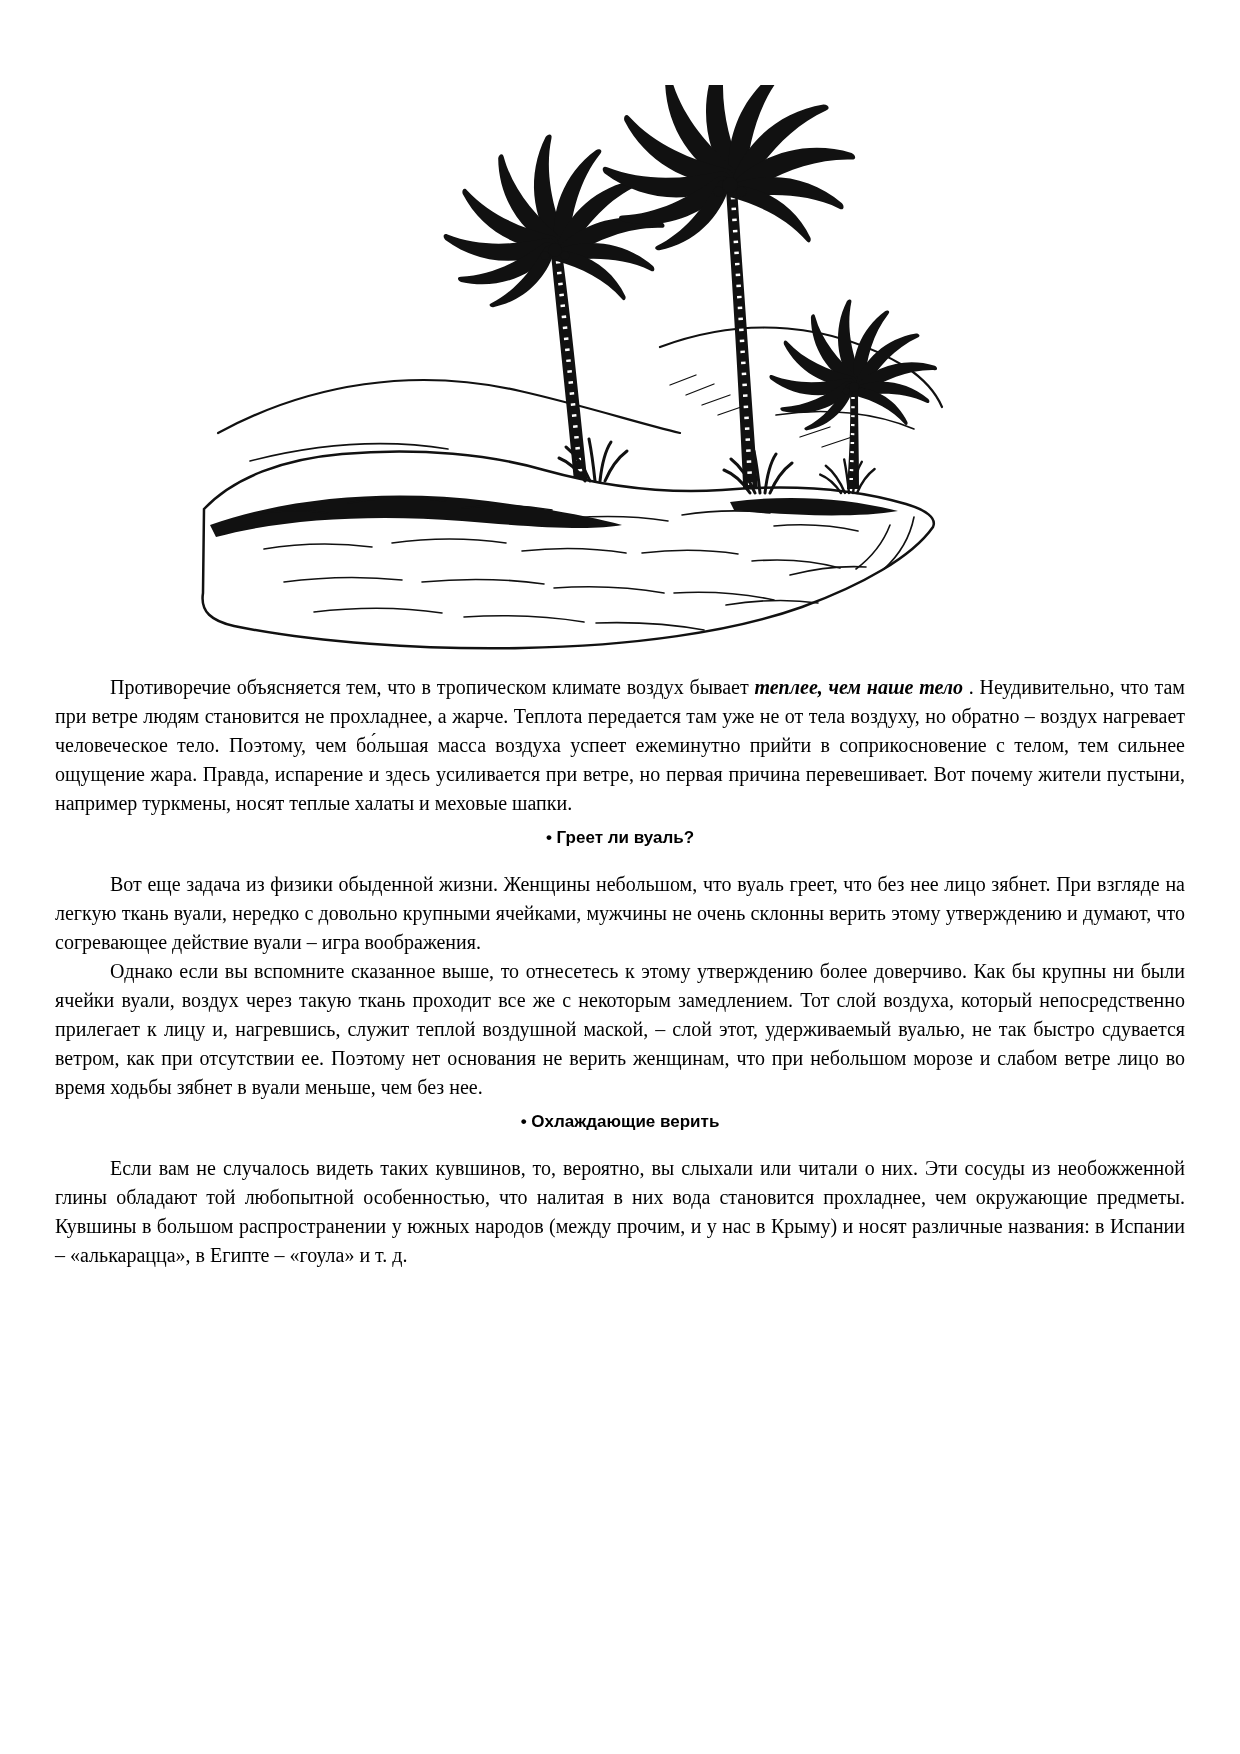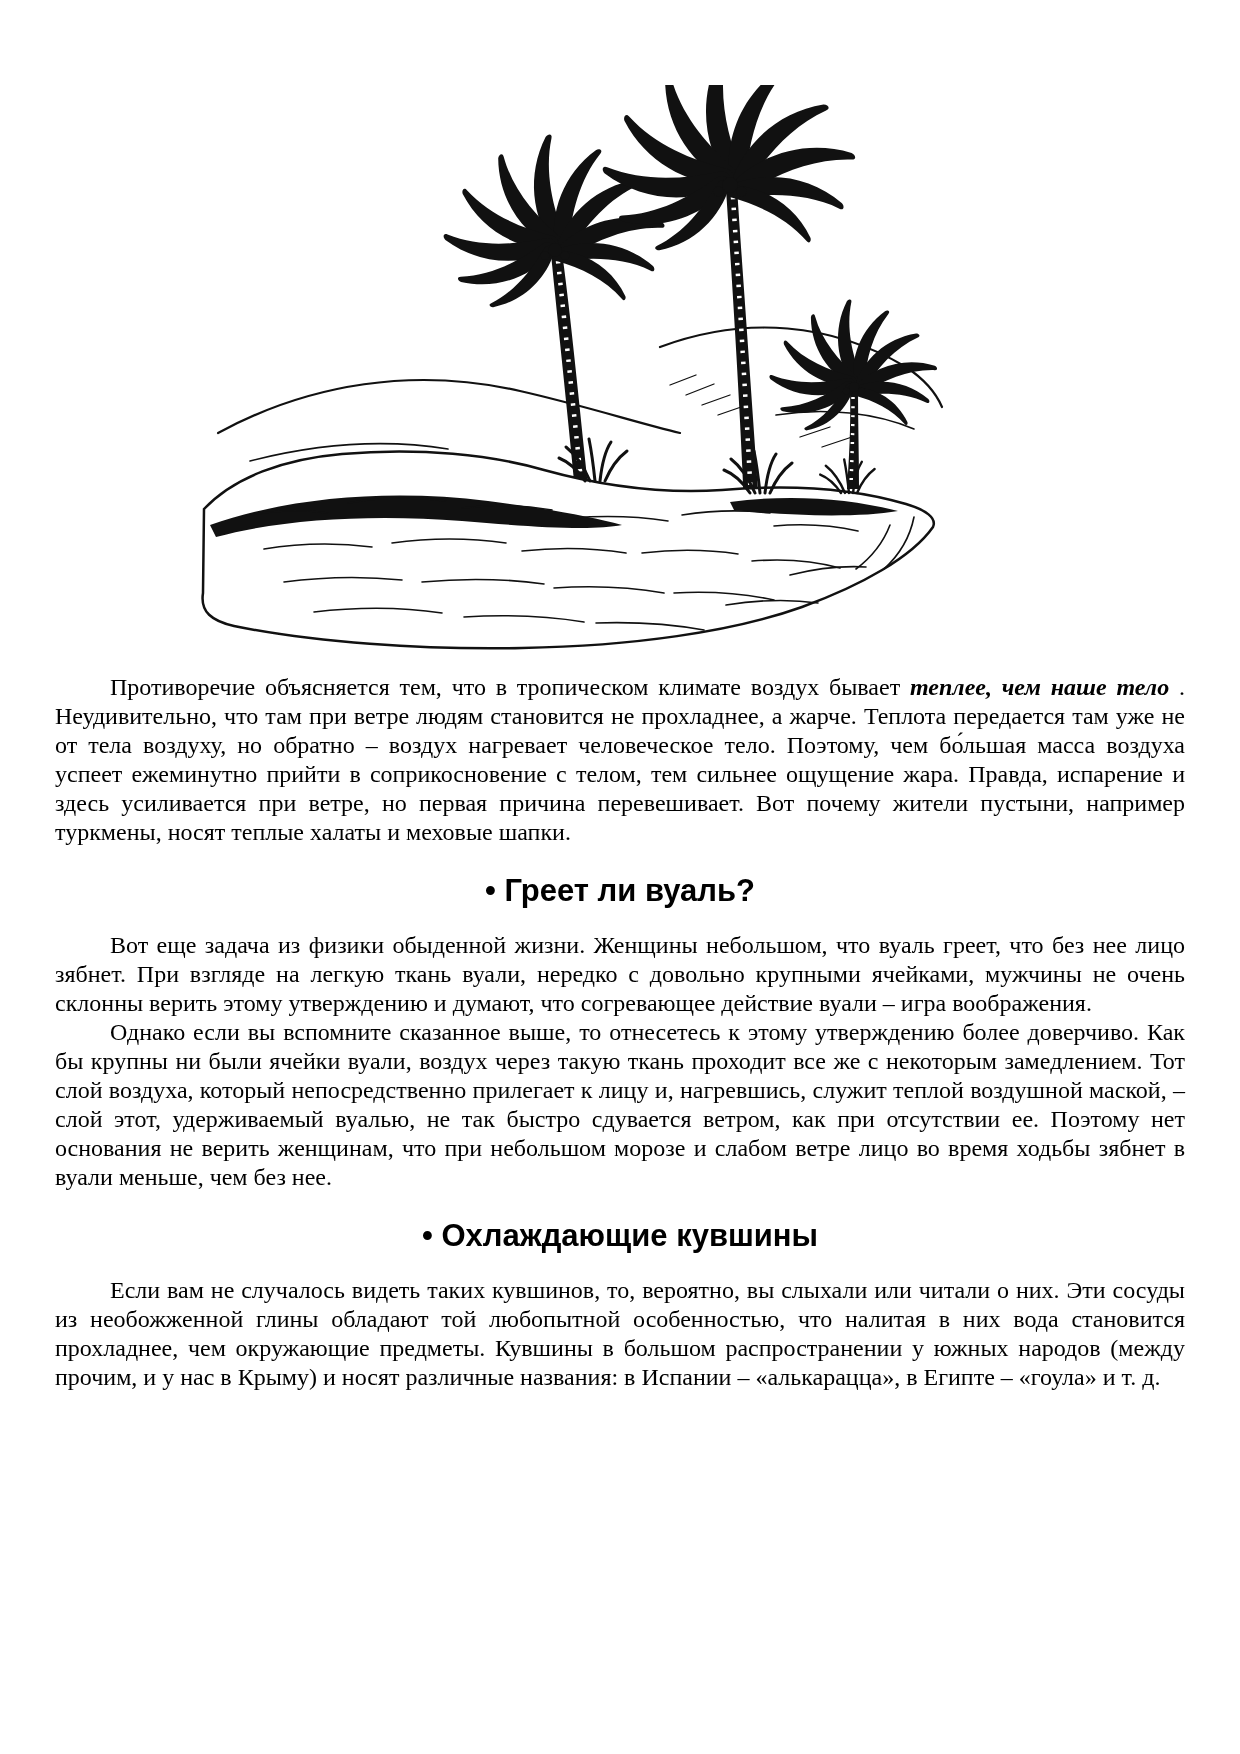--- a/index.html
+++ b/index.html
@@ -19,36 +19,36 @@
     color: #000;
   }
   figure.oasis {
     margin: 85px 0 18px 135px;
     width: 760px;
     height: 570px;
   }
   figure.oasis svg { display: block; width: 760px; height: 570px; }
   p.body-text {
     margin: 0;
-    font-size: 24px;
+    font-size: 20px;
     line-height: 29px;
     text-align: justify;
     text-indent: 55px;
     color: #000;
   }
   .emph {
     font-weight: bold;
     font-style: italic;
   }
   h2.section-heading {
     font-family: "Liberation Sans", sans-serif;
-    font-size: 31px;
+    font-size: 17px;
     font-weight: bold;
     text-align: center;
-    margin: 26px 0 22px 0;
+    margin: 10px 0 22px 0;
     color: #000;
   }
   .ink { fill: #111; }
   .ink-stroke { stroke: #111; fill: none; }
 </style>
 </head>
 <body>
 
 <div class="page">
 
@@ -120,17 +120,17 @@
     </svg>
   </figure>
 
   <p class="body-text"><span>Противоречие объясняется тем, что в тропическом климате воздух бывает </span><span class="emph">теплее, чем наше тело</span><span> . Неудивительно, что там при ветре людям становится не прохладнее, а жарче. Теплота передается там уже не от тела воздуху, но обратно – воздух нагревает человеческое тело. Поэтому, чем бо́льшая масса воздуха успеет ежеминутно прийти в соприкосновение с телом, тем сильнее ощущение жара. Правда, испарение и здесь усиливается при ветре, но первая причина перевешивает. Вот почему жители пустыни, например туркмены, носят теплые халаты и меховые шапки.</span></p>
 
   <h2 class="section-heading">• Греет ли вуаль?</h2>
 
   <p class="body-text">Вот еще задача из физики обыденной жизни. Женщины небольшом, что вуаль греет, что без нее лицо зябнет. При взгляде на легкую ткань вуали, нередко с довольно крупными ячейками, мужчины не очень склонны верить этому утверждению и думают, что согревающее действие вуали – игра воображения.</p>
   <p class="body-text">Однако если вы вспомните сказанное выше, то отнесетесь к этому утверждению более доверчиво. Как бы крупны ни были ячейки вуали, воздух через такую ткань проходит все же с некоторым замедлением. Тот слой воздуха, который непосредственно прилегает к лицу и, нагревшись, служит теплой воздушной маской, – слой этот, удерживаемый вуалью, не так быстро сдувается ветром, как при отсутствии ее. Поэтому нет основания не верить женщинам, что при небольшом морозе и слабом ветре лицо во время ходьбы зябнет в вуали меньше, чем без нее.</p>
 
-  <h2 class="section-heading">• Охлаждающие кувшины</h2>
+  <h2 class="section-heading">• Охлаждающие верить</h2>
 
   <p class="body-text">Если вам не случалось видеть таких кувшинов, то, вероятно, вы слыхали или читали о них. Эти сосуды из необожженной глины обладают той любопытной особенностью, что налитая в них вода становится прохладнее, чем окружающие предметы. Кувшины в большом распространении у южных народов (между прочим, и у нас в Крыму) и носят различные названия: в Испании – «алькарацца», в Египте – «гоула» и т. д.</p>
 
 </div>
 
 </body></html>

